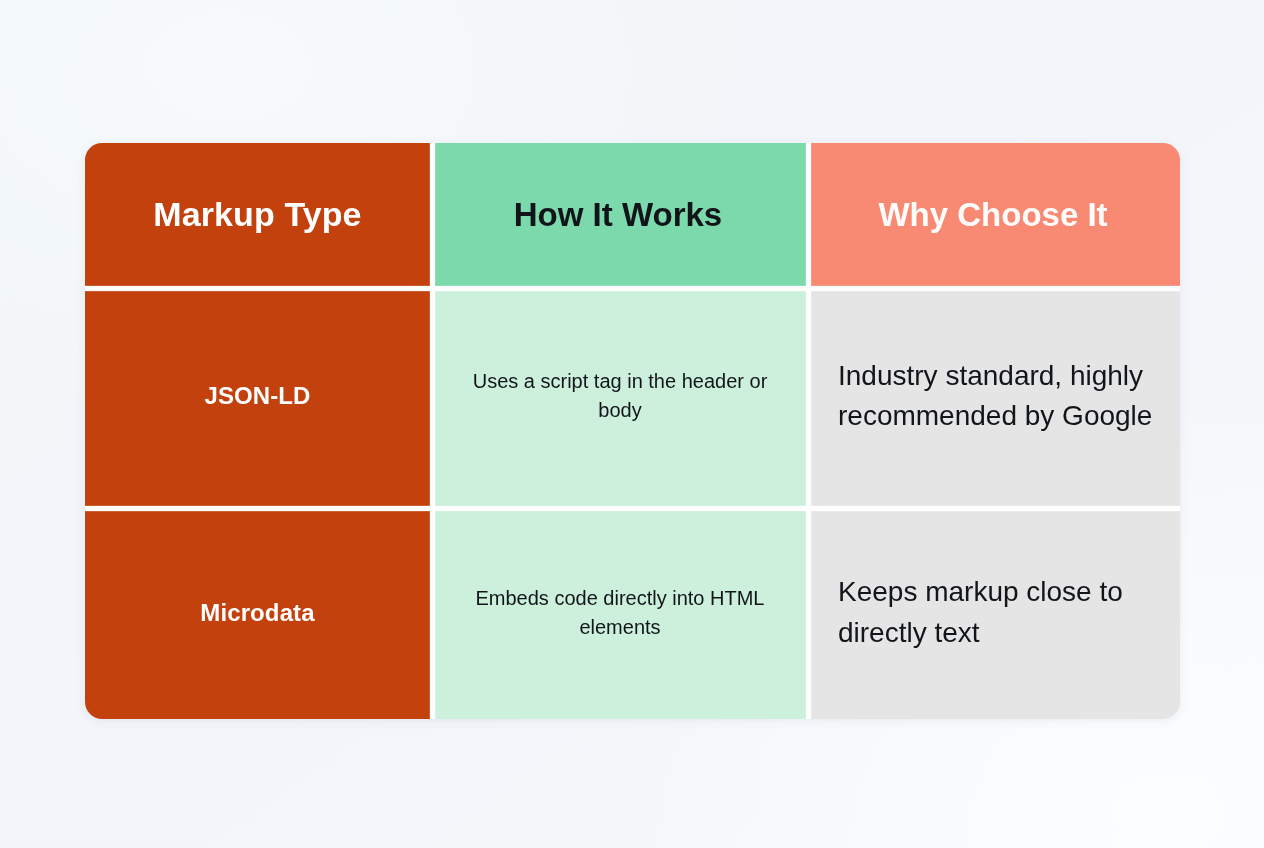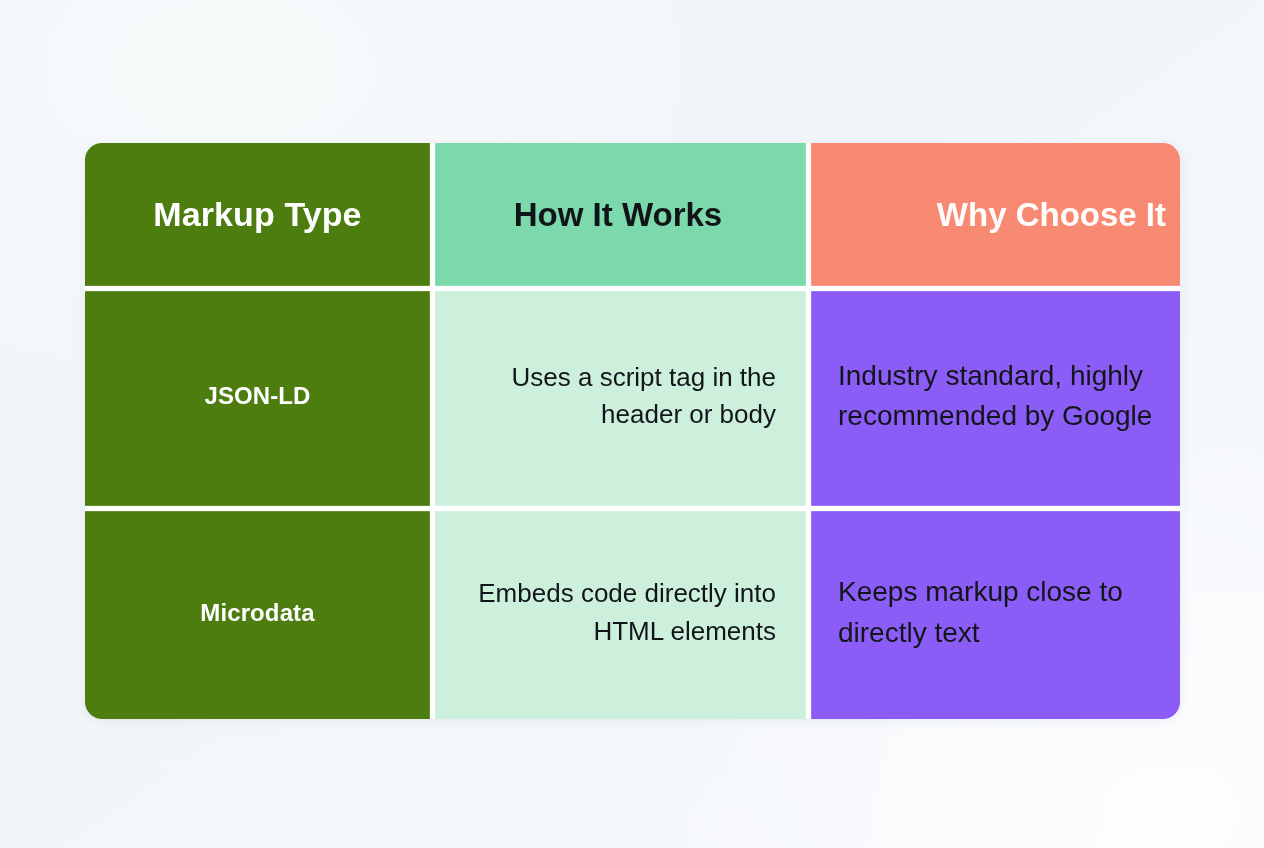--- a/index.html
+++ b/index.html
@@ -64,21 +64,21 @@
     align-items: center;
   }
 
   
   tr.head-row td { height: 143px; }
   tr.body-row-1 td { height: 220px; }
   tr.body-row-2 td { height: 213px; }
 
   
   .c-type {
-    background: #4d7c0f;
+    background: #c2410c;
   }
   .c-type .cell-inner {
     justify-content: center;
     padding: 0 14px;
   }
   .c-type .txt {
     color: #ffffff;
     font-weight: bold;
     text-align: center;
     letter-spacing: 0.1px;
@@ -100,48 +100,48 @@
     color: #111418;
     font-weight: bold;
     font-size: 33px;
     text-align: center;
   }
 
   .c-why-head {
     background: #f88a74;
   }
   .c-why-head .cell-inner {
-    justify-content: flex-end;
+    justify-content: center;
     padding: 0 14px;
   }
   .c-why-head .txt {
     color: #fffdfb;
     font-weight: bold;
     font-size: 33px;
     text-align: center;
   }
 
   
   .c-how-body {
     background: #cdf0dc;
   }
   .c-how-body .cell-inner {
     justify-content: flex-start;
     padding: 0 30px 0 34px;
   }
   .c-how-body .txt {
     color: #12161b;
     font-weight: normal;
-    font-size: 26px;
+    font-size: 20px;
     line-height: 1.43;
-    text-align: right;
+    text-align: center;
   }
 
   .c-why-body {
-    background: #8b5cf6;
+    background: #e5e5e5;
   }
   .c-why-body .cell-inner {
     justify-content: flex-start;
     padding: 0 24px 0 32px;
   }
   .c-why-body .txt {
     color: #12161b;
     font-weight: normal;
     font-size: 28px;
     line-height: 1.43;

